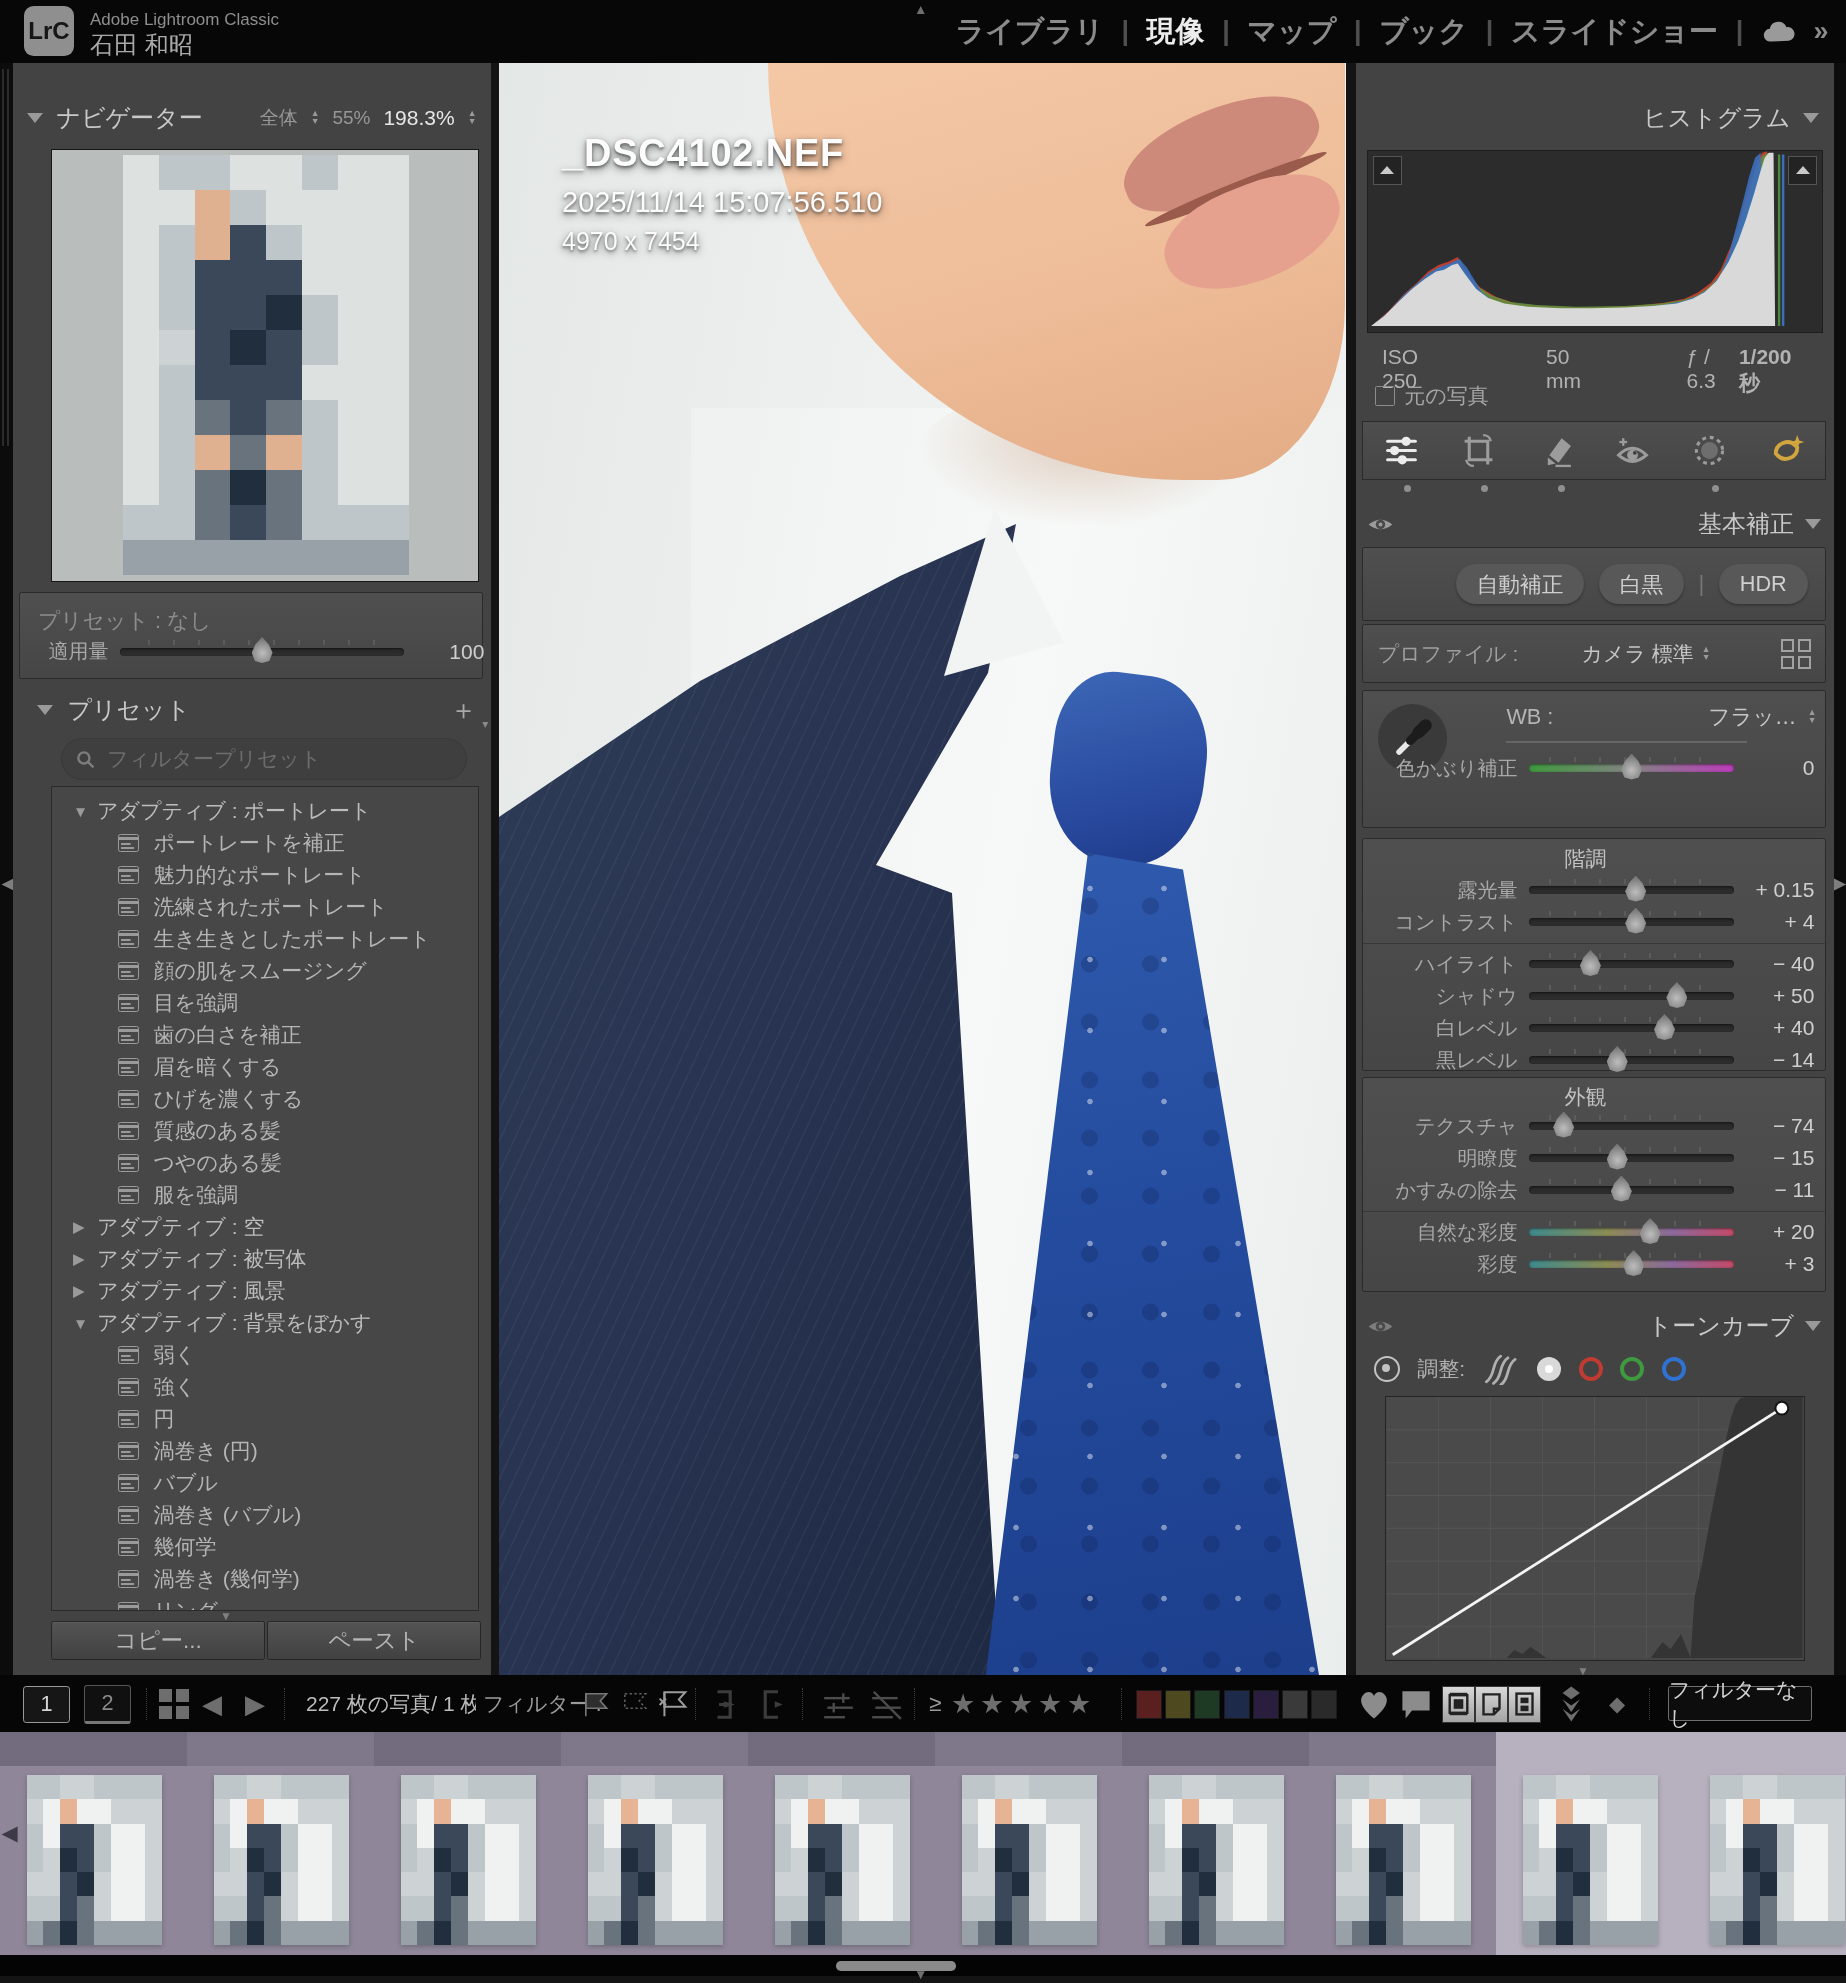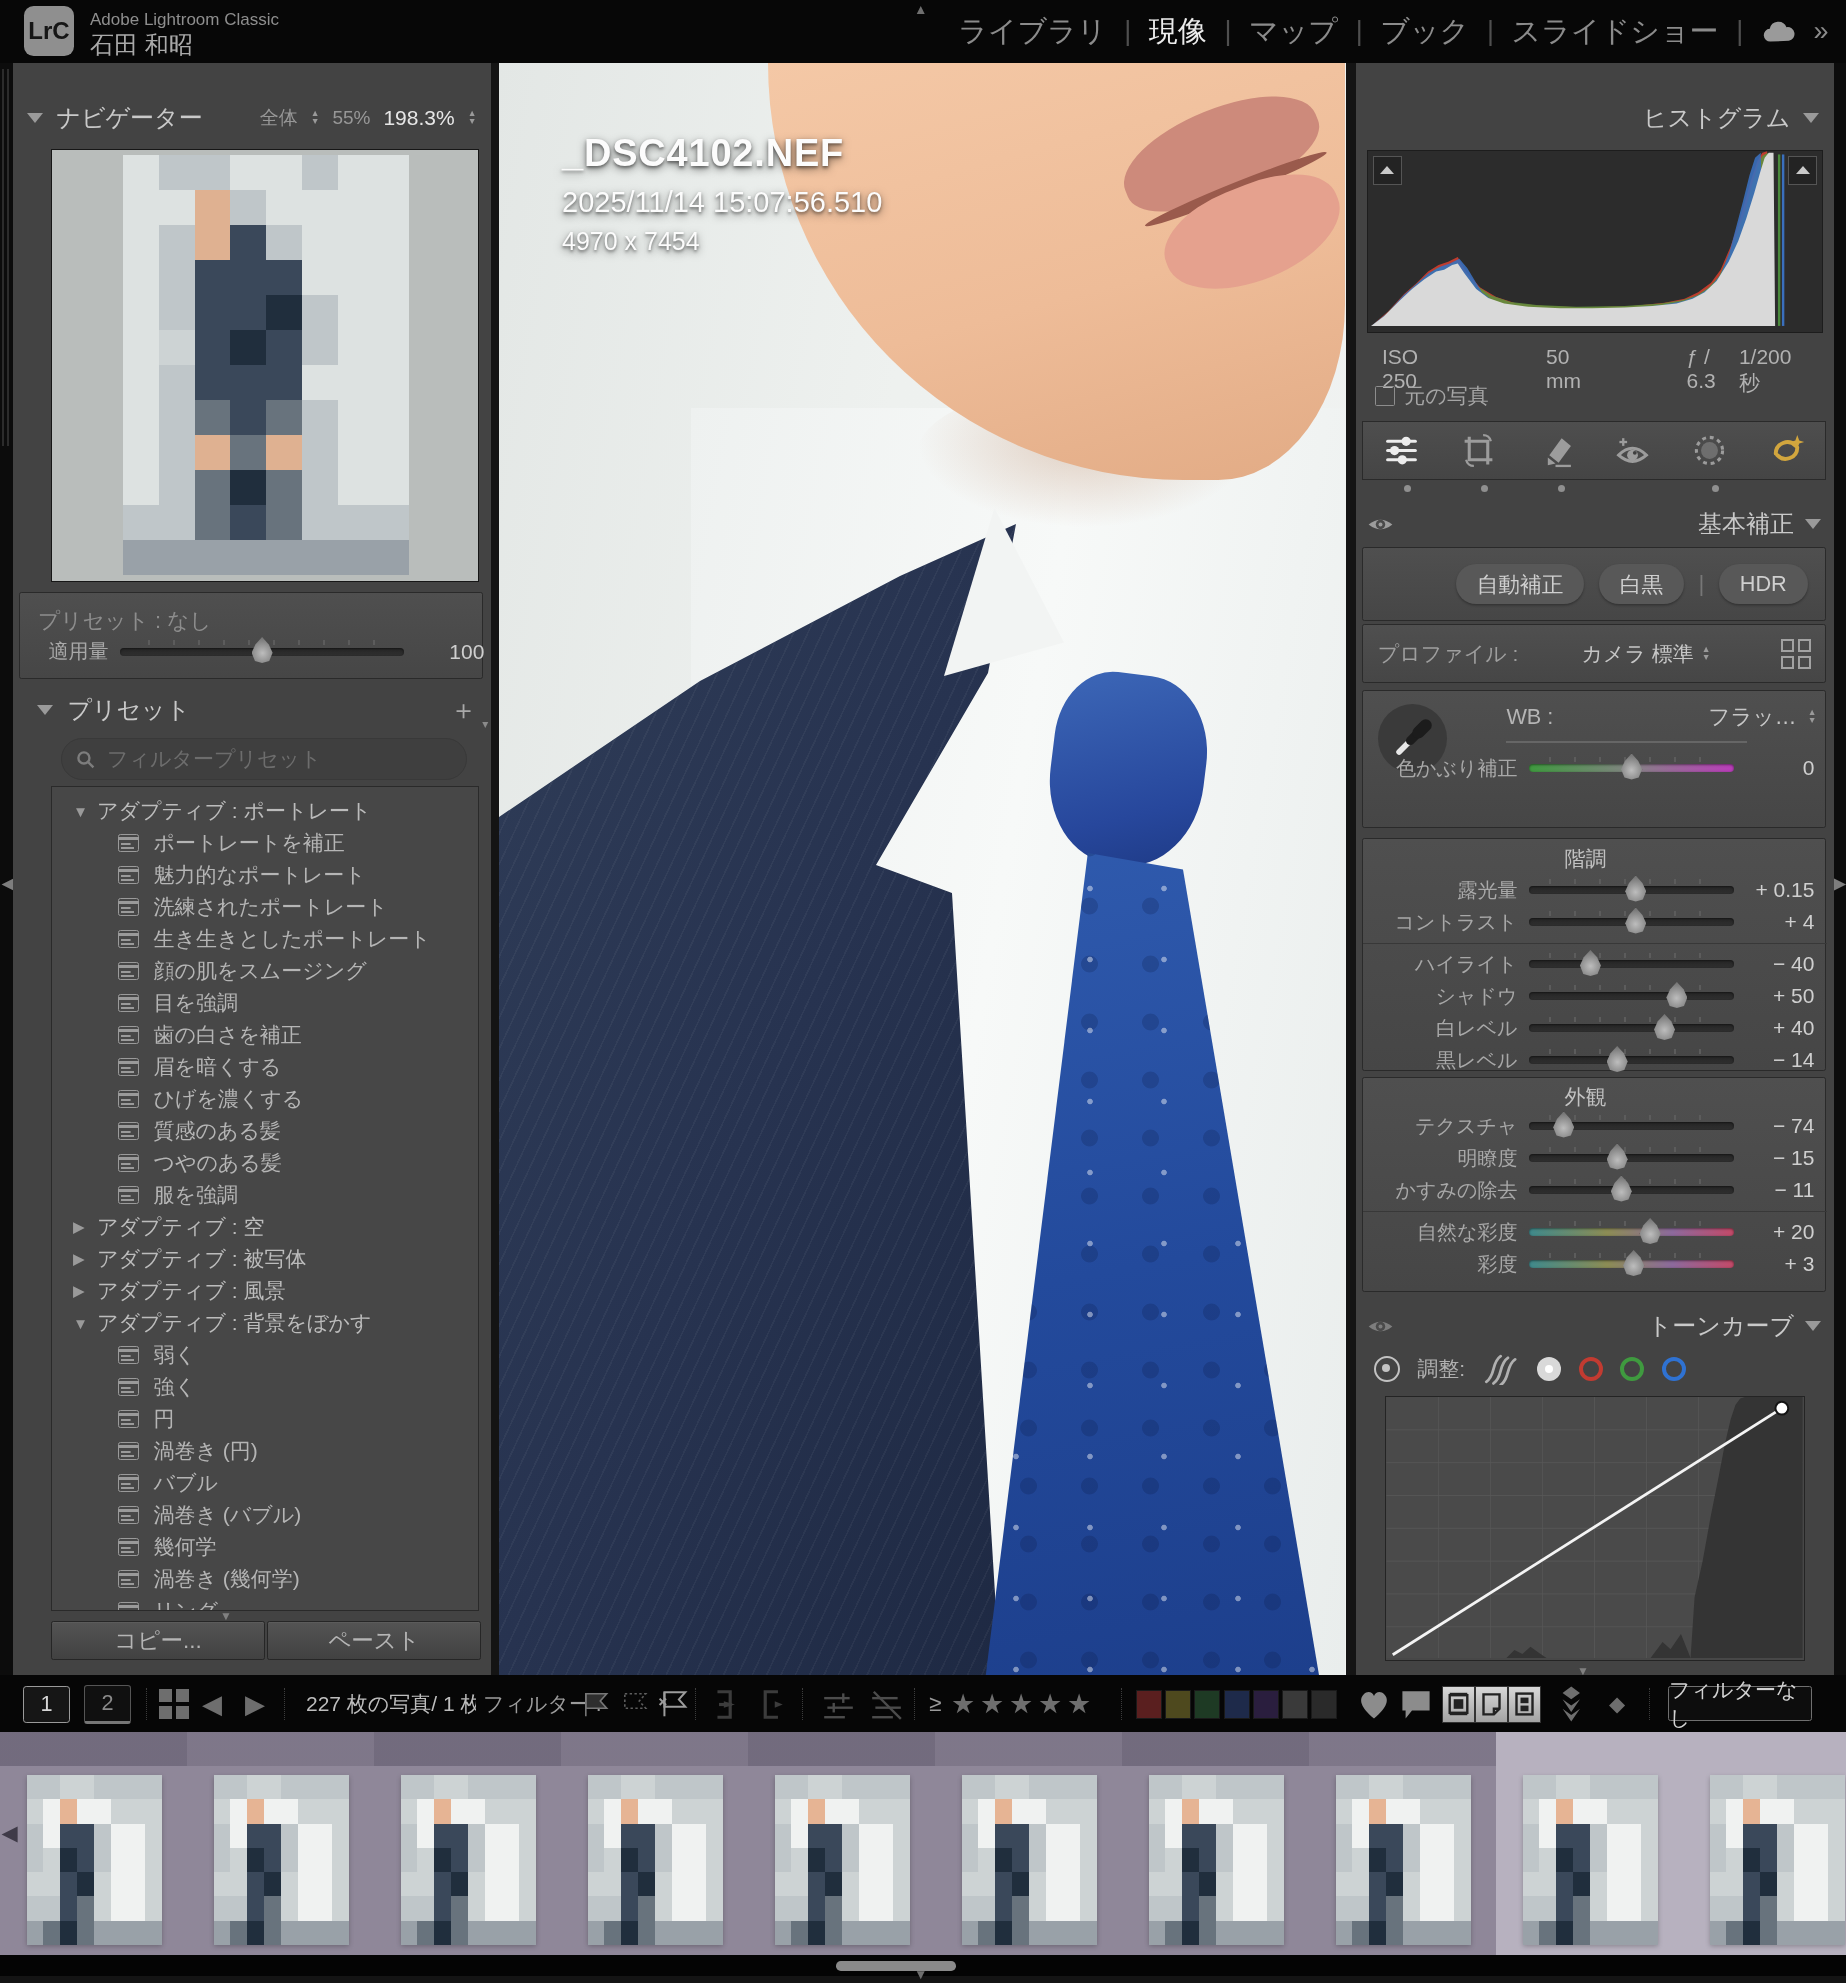--- a/index.html
+++ b/index.html
@@ -5,21 +5,21 @@
   html,body{margin:0;padding:0;background:#101010;}
   #stage{position:relative;width:1846px;height:1984px;background:#141414;overflow:hidden;
          font-family:"Liberation Sans", sans-serif;color:#b8b8b8;-webkit-font-smoothing:antialiased;}
   .abs{position:absolute;}
   
   #topbar{left:0;top:0;width:1846px;height:63px;background:#070707;}
   #logo{left:24px;top:6.4px;width:50px;height:50px;background:#8f8f8f;border-radius:9.6px;
         display:flex;align-items:center;justify-content:center;font-weight:bold;font-size:24px;color:#161616;}
   #app-title{left:90px;top:9.6px;font-size:17px;color:#8e8e8e;}
   #user-name{left:90px;top:29px;font-size:24px;color:#a9a9a9;}
-  #modules{right:17.6px;top:0;height:63px;display:flex;align-items:center;gap:17.6px;}
+  #modules{right:17.6px;top:0;height:63px;display:flex;align-items:center;gap:17.6px;font-weight:bold;}
   .module-tab{font-size:29px;color:#8b8b8b;cursor:default;}
   .module-tab.active{color:#ececec;}
   .module-sep{font-size:27px;color:#4f4f4f;}
   #cloud-wrap{display:flex;align-items:center;gap:4.8px;}
   #more-glyph{font-size:27px;color:#8b8b8b;}
   .collapse-tri{font-size:13.6px;color:#6f6f6f;}
   #top-collapse{left:914px;top:1.6px;}
   #bottom-collapse{left:914px;top:1967px;}
   #left-edge-arrow{left:1.6px;top:871px;font-size:21px;color:#7e7e7e;}
   #right-edge-arrow{left:1830px;top:871px;font-size:21px;color:#7e7e7e;}
@@ -116,21 +116,21 @@
   #ph-dims{font-size:25px;margin-top:8px;}
   
   #hist-hdr{left:14.4px;top:32px;width:449px;height:45px;gap:13px;justify-content:flex-end;}
   #hist-box{left:11.2px;top:87px;width:456px;height:183px;background:#2c2c2c;border:1.6px solid #1d1d1d;box-sizing:border-box;}
   .clip-ind{position:absolute;width:29px;height:29px;background:#232323;border:0.8px solid #555;box-sizing:border-box;
             display:flex;align-items:center;justify-content:center;}
   .clip-ind .ctri{width:0;height:0;border-left:7.2px solid transparent;border-right:7.2px solid transparent;border-bottom:8.8px solid #c9c9c9;}
   #iso-row{left:26px;top:282px;width:428px;display:flex;font-size:21px;color:#b2b2b2;}
   #iso-row span:nth-child(2){margin-left:95px;}
   #iso-row span:nth-child(3){margin-left:83px;}
-  #iso-row span:nth-child(4){margin-left:auto;}
+  #iso-row span:nth-child(4){margin-left:auto;font-weight:bold;}
   #orig-row{left:19px;top:319px;display:flex;align-items:center;gap:9.6px;}
   #orig-check{width:17.6px;height:17.6px;border:1.6px solid #8d8d8d;border-radius:1.6px;}
   #orig-label{font-size:21px;color:#a5a5a5;}
   #toolstrip{left:6.4px;top:358px;width:464px;height:59px;background:linear-gradient(#4e4e4e,#454545);
              border:0.8px solid #2a2a2a;box-sizing:border-box;display:flex;align-items:center;justify-content:space-around;}
   .tool-dot{position:absolute;top:422px;width:7.2px;height:7.2px;border-radius:50%;background:#8f8f8f;}
   #basic-hdr{left:11.2px;top:440px;width:454px;height:42px;gap:11.2px;}
   #basic-hdr .hdr-title{margin-left:auto;}
   .eye-ico{width:27px;height:19px;}
   #auto-sec{top:484px;height:74px;display:flex;align-items:center;justify-content:flex-end;gap:14.4px;padding-right:17.6px;}

